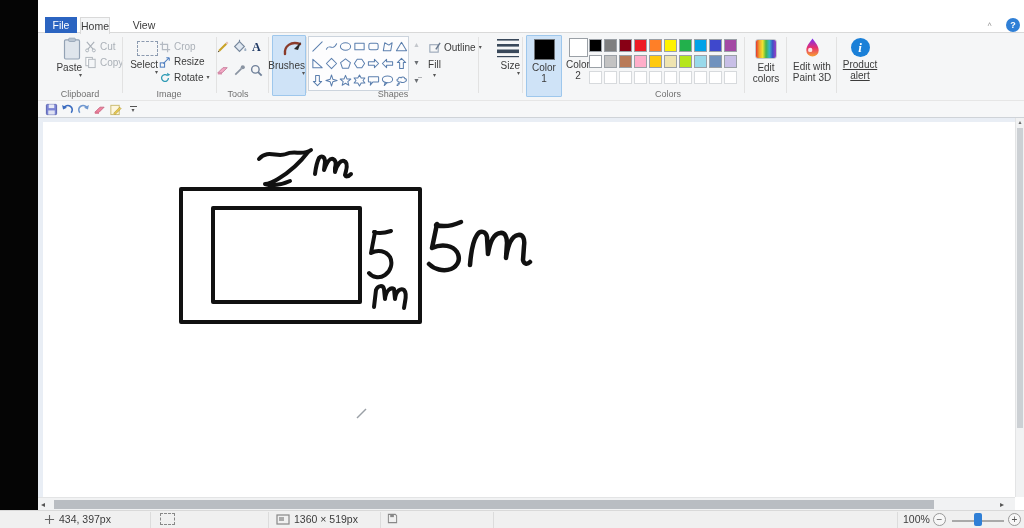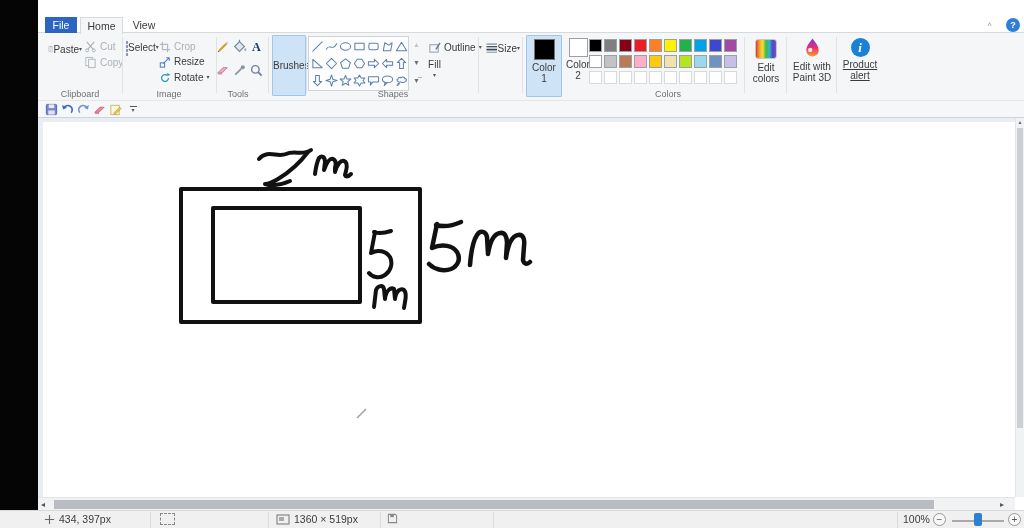--- a/index.html
+++ b/index.html
@@ -11,31 +11,31 @@
   .titlebar{position:absolute;left:0;top:0;width:100%;height:17px;background:#ffffff;}
   .title-icon{position:absolute;left:3px;top:2px;width:13px;height:13px;}
   .title-text{position:absolute;left:20px;top:3px;font-size:9.5px;color:#6a6a6a;white-space:nowrap;}
   .win-btn{position:absolute;top:0;width:30px;height:17px;text-align:center;font-size:9px;color:#555;line-height:17px;}
   .btn-min{right:62px}.btn-max{right:31px}.btn-close{right:1px;font-size:10px}
 
   
   .tabrow{position:absolute;top:17px;left:0;width:100%;height:16px;background:#fff;border-bottom:1px solid #d9d9d9;box-sizing:border-box;}
   .tab{position:absolute;top:0;height:16px;line-height:16px;font-size:10.5px;color:#3b3b3b;text-align:center;}
   .tab-file{left:7px;width:32px;background:#2b64c1;color:#fff;}
-  .tab-home{left:42px;width:43px;background:#f5f6f7;border:1px solid #d9d9d9;border-bottom:none;height:17px;box-sizing:border-box;z-index:2;}
+  .tab-home{left:42px;width:30px;background:#f5f6f7;border:1px solid #d9d9d9;border-bottom:none;height:17px;box-sizing:border-box;z-index:2;}
   .tab-view{left:89px;width:34px;}
   .collapse-chevron{position:absolute;right:32px;top:3px;font-size:8px;color:#9a9a9a;}
   .help-btn{position:absolute;right:4px;top:1px;width:14px;height:14px;border-radius:50%;background:#2f7fd6;color:#fff;
             font-size:9px;text-align:center;line-height:14px;font-weight:bold;}
 
   
   .ribbon{position:absolute;top:33px;left:0;width:100%;height:68px;background:#f5f6f7;border-bottom:1px solid #e6e6e6;box-sizing:border-box;}
   .rdiv{position:absolute;top:4px;height:56px;width:1px;background:#e2e2e2;}
   .group-label{position:absolute;bottom:1px;font-size:9px;color:#707070;text-align:center;}
-  .bigbtn{position:absolute;display:flex;flex-direction:row;align-items:center;font-size:10px;color:#3b3b3b;cursor:default;}
+  .bigbtn{position:absolute;display:flex;flex-direction:column;align-items:flex-end;font-size:10px;color:#3b3b3b;cursor:default;}
   .bigbtn .caret,.caret{font-size:6px;color:#555;line-height:5px;}
   .smallbtn{position:absolute;display:flex;align-items:center;gap:3px;font-size:10px;color:#3b3b3b;height:15px;white-space:nowrap;}
   .grayed{color:#abb1b8;}
   .selected-tool{background:#cfe3f7;border:1px solid #9ec7ec;border-radius:1px;}
   .tool-btn{position:absolute;width:16px;height:16px;display:flex;align-items:center;justify-content:center;}
 
   
   .shape-gallery{position:absolute;left:270px;top:3px;width:101px;height:55px;background:#fdfdfe;border:1px solid #ccd4dd;
                  box-sizing:border-box;display:flex;flex-wrap:wrap;align-content:flex-start;padding:1px 0 0 1px;}
   .shape-cell{width:14px;height:17px;display:flex;align-items:center;justify-content:center;}

